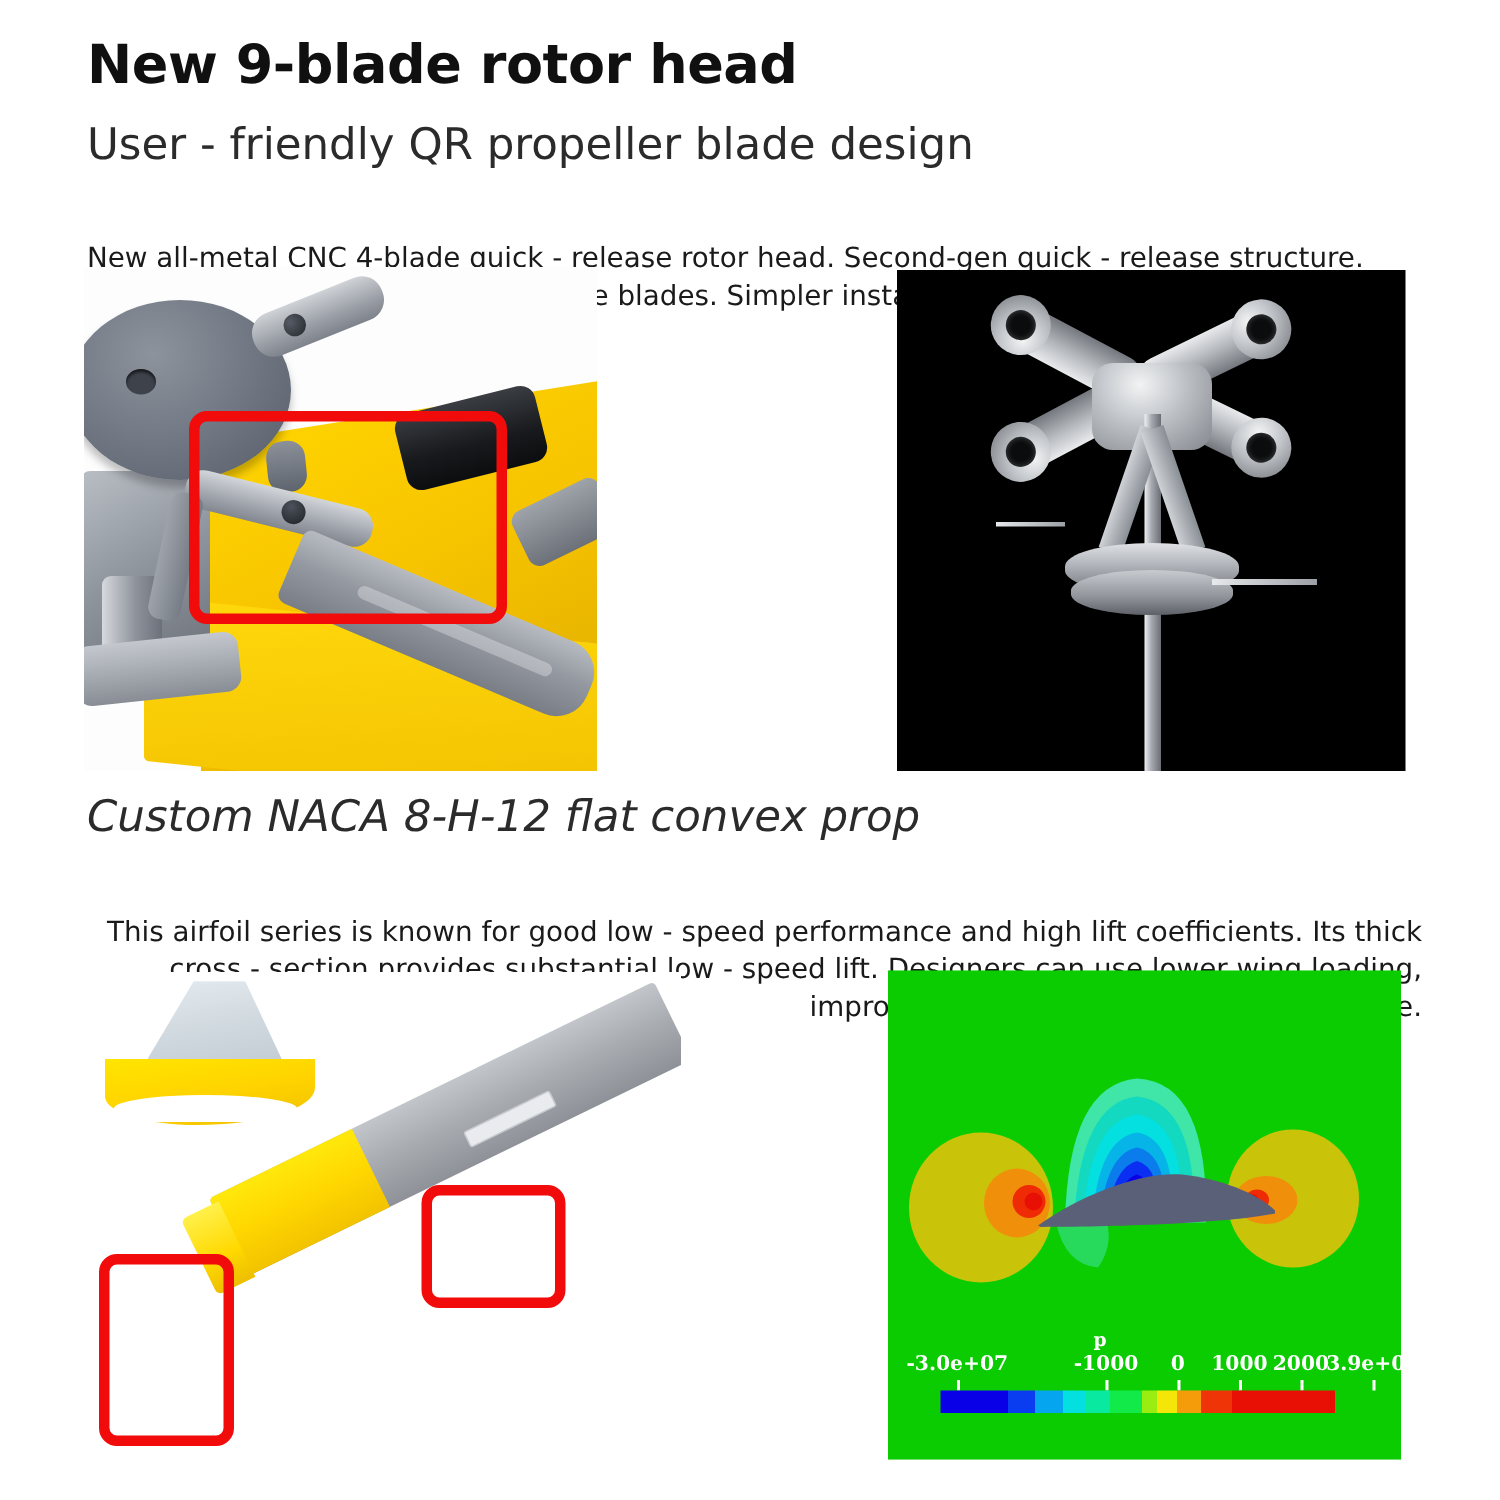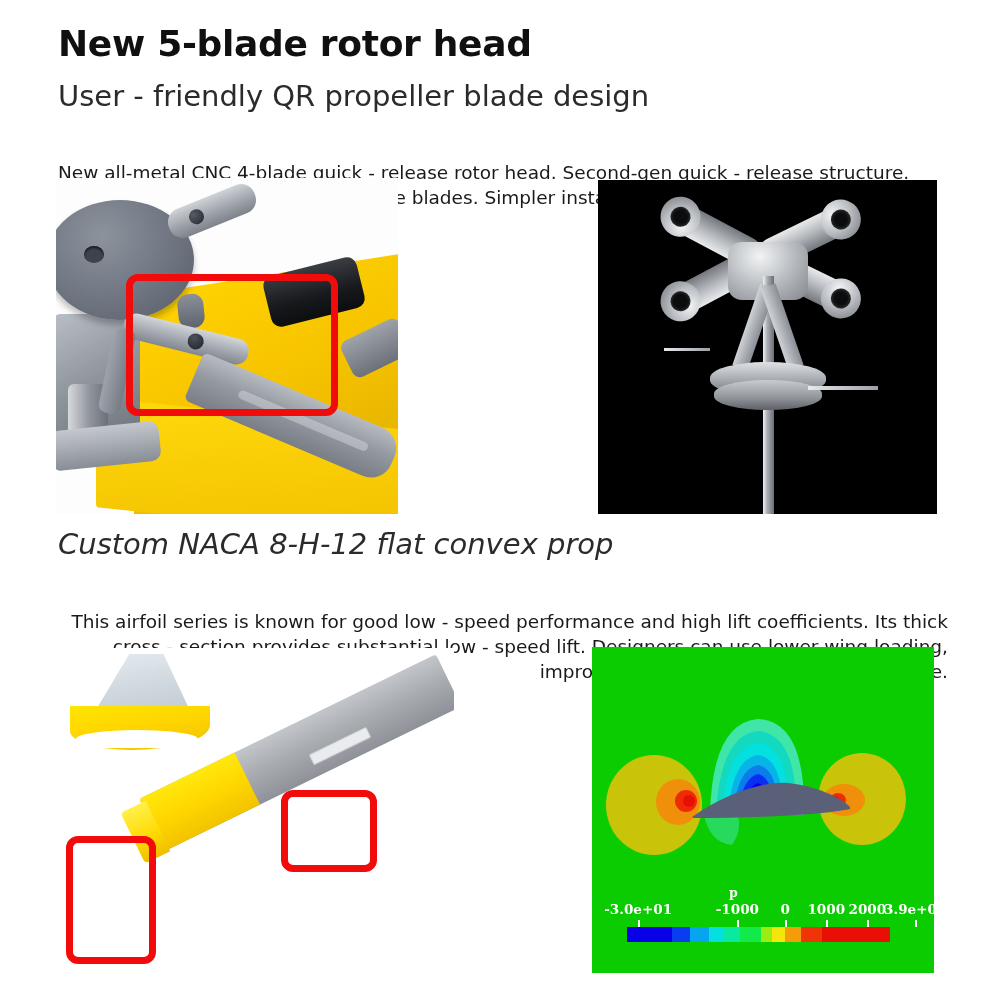--- a/index.html
+++ b/index.html
@@ -269,21 +269,21 @@
       #f59c0a 60%, #f59c0a 66%,
       #ef3507 66%, #ef3507 74%,
       #e81005 74%, #e81005 100%);
   }
 </style>
 </head>
 <body>
 
 <div class="page">
 
-  <div class="h1">New 5-blade rotor head</div>
+  <div class="h1">New 9-blade rotor head</div>
   <div class="h2">User - friendly QR propeller blade design</div>
   <div class="body-txt" id="para1">New all-metal CNC 4-blade quick - release rotor head. Second-gen quick - release structure. High - efficiency nylon quick - release blades. Simpler installation.</div>
 
   <div class="photo" id="photo-rotor-yellow">
     <div class="yellowbody"></div>
     <div class="yellowbody2"></div>
     <div class="darkmotor"></div>
     <div class="darkmotor2"></div>
     <div class="gearblock"></div>
     <div class="shaftcol"></div>
@@ -365,21 +365,21 @@
                C 128 150, 168 134, 196 136
                C 224 139, 248 150, 258 160
                L 258 162
                C 230 168, 160 171, 102 171 Z" fill="#5A6078"></path>
     </svg>
 
     <div class="cbar-wrap">
       <div class="cbar-plabel">p</div>
 
       <div class="cbar-ticks">
-        <span style="left:13.5%">-3.0e+01</span>
+        <span style="left:13.5%">-3.0e+07</span>
         <span style="left:42.5%">-1000</span>
         <span style="left:56.5%">0</span>
         <span style="left:68.5%">1000</span>
         <span style="left:80.5%">2000</span>
         <span style="left:94.5%">3.9e+03</span>
       </div>
 
       <div class="cbar-tickmarks">
         <i style="left:13.5%"></i>
         <i style="left:42.5%"></i>

